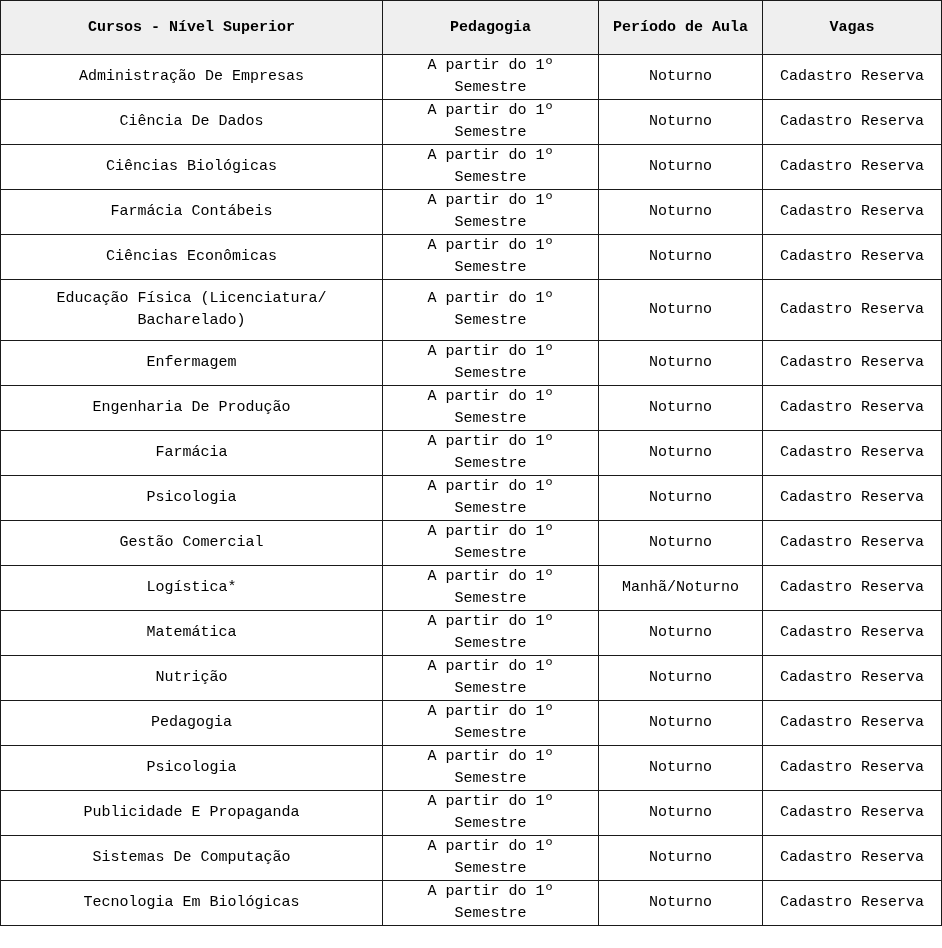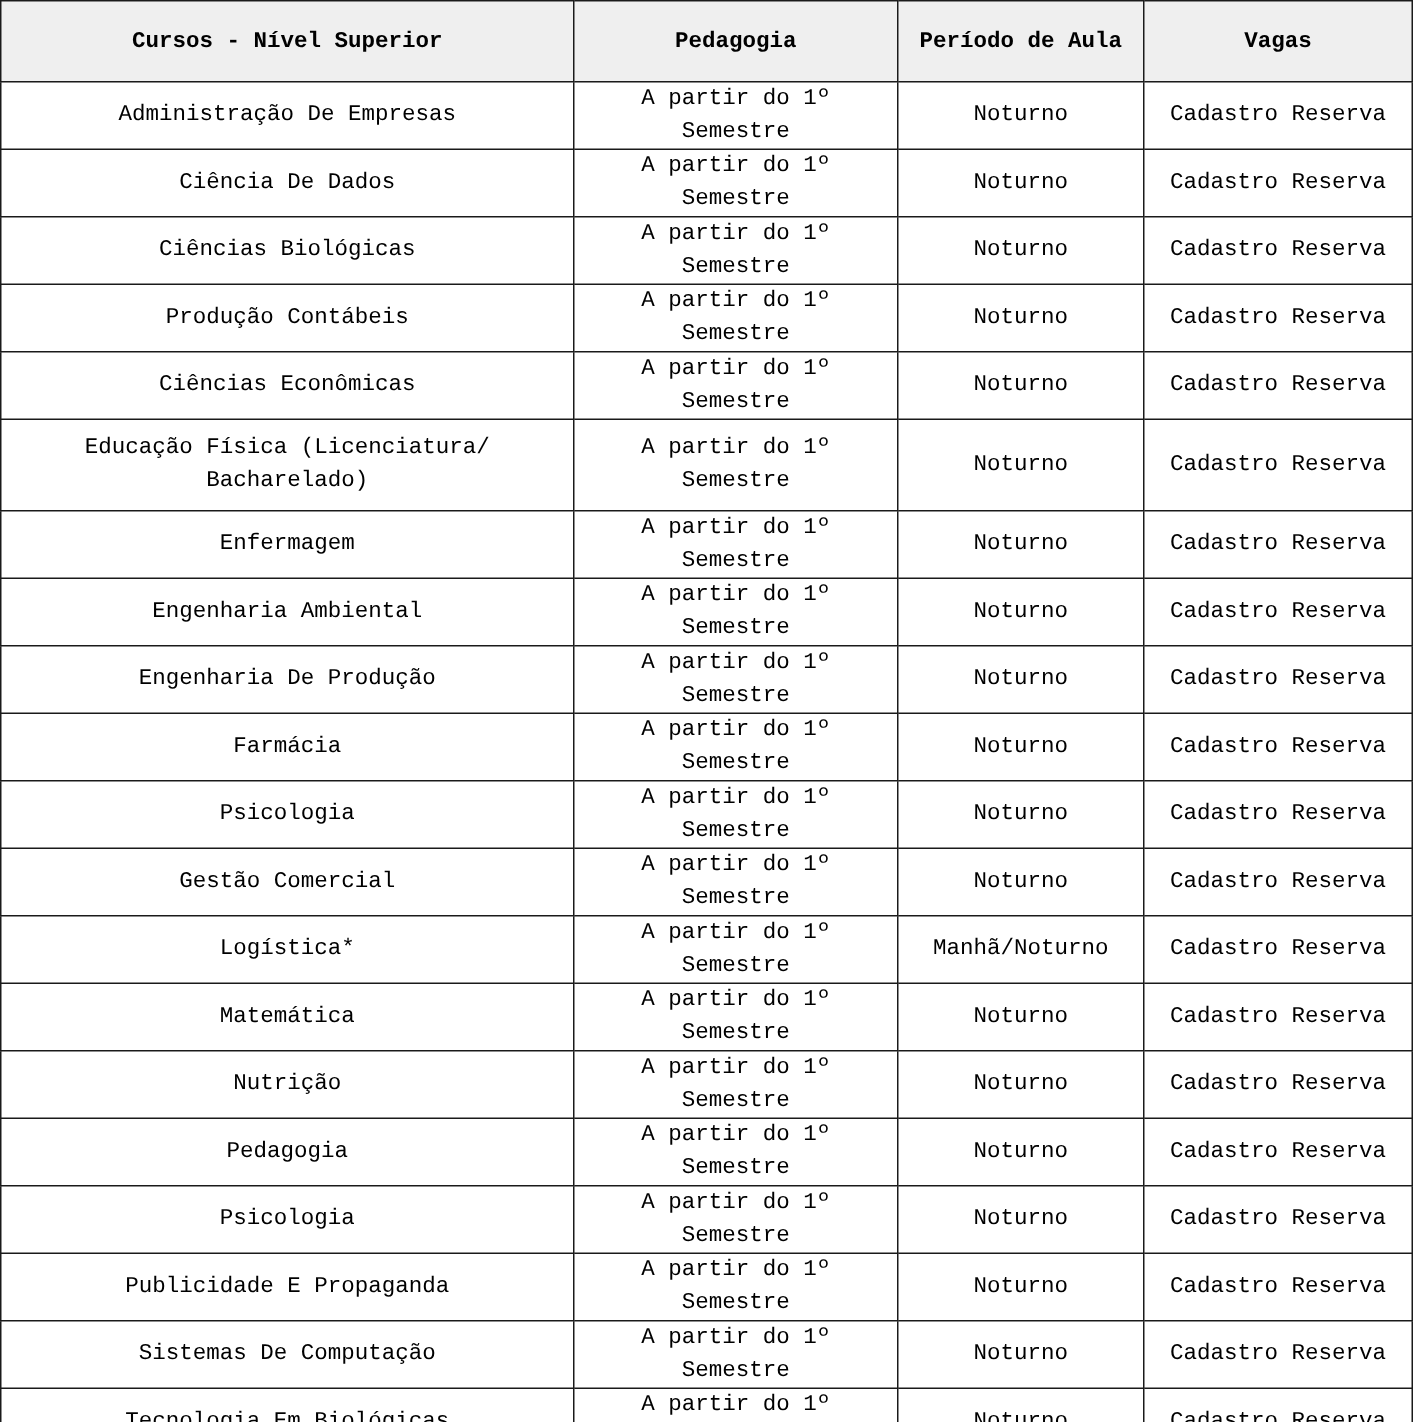--- a/index.html
+++ b/index.html
@@ -63,45 +63,39 @@
         <td>Noturno</td>
         <td>Cadastro Reserva</td>
       </tr>
       <tr>
         <td>Ciências Biológicas</td>
         <td>A partir do 1º Semestre</td>
         <td>Noturno</td>
         <td>Cadastro Reserva</td>
       </tr>
       <tr>
-        <td>Produção Contábeis</td>
+        <td>Farmácia Contábeis</td>
         <td>A partir do 1º Semestre</td>
         <td>Noturno</td>
         <td>Cadastro Reserva</td>
       </tr>
       <tr>
         <td>Ciências Econômicas</td>
         <td>A partir do 1º Semestre</td>
         <td>Noturno</td>
         <td>Cadastro Reserva</td>
       </tr>
       <tr class="tall">
         <td>Educação Física (Licenciatura/ Bacharelado)</td>
         <td>A partir do 1º Semestre</td>
         <td>Noturno</td>
         <td>Cadastro Reserva</td>
       </tr>
       <tr>
         <td>Enfermagem</td>
-        <td>A partir do 1º Semestre</td>
-        <td>Noturno</td>
-        <td>Cadastro Reserva</td>
-      </tr>
-      <tr>
-        <td>Engenharia Ambiental</td>
         <td>A partir do 1º Semestre</td>
         <td>Noturno</td>
         <td>Cadastro Reserva</td>
       </tr>
       <tr>
         <td>Engenharia De Produção</td>
         <td>A partir do 1º Semestre</td>
         <td>Noturno</td>
         <td>Cadastro Reserva</td>
       </tr>

